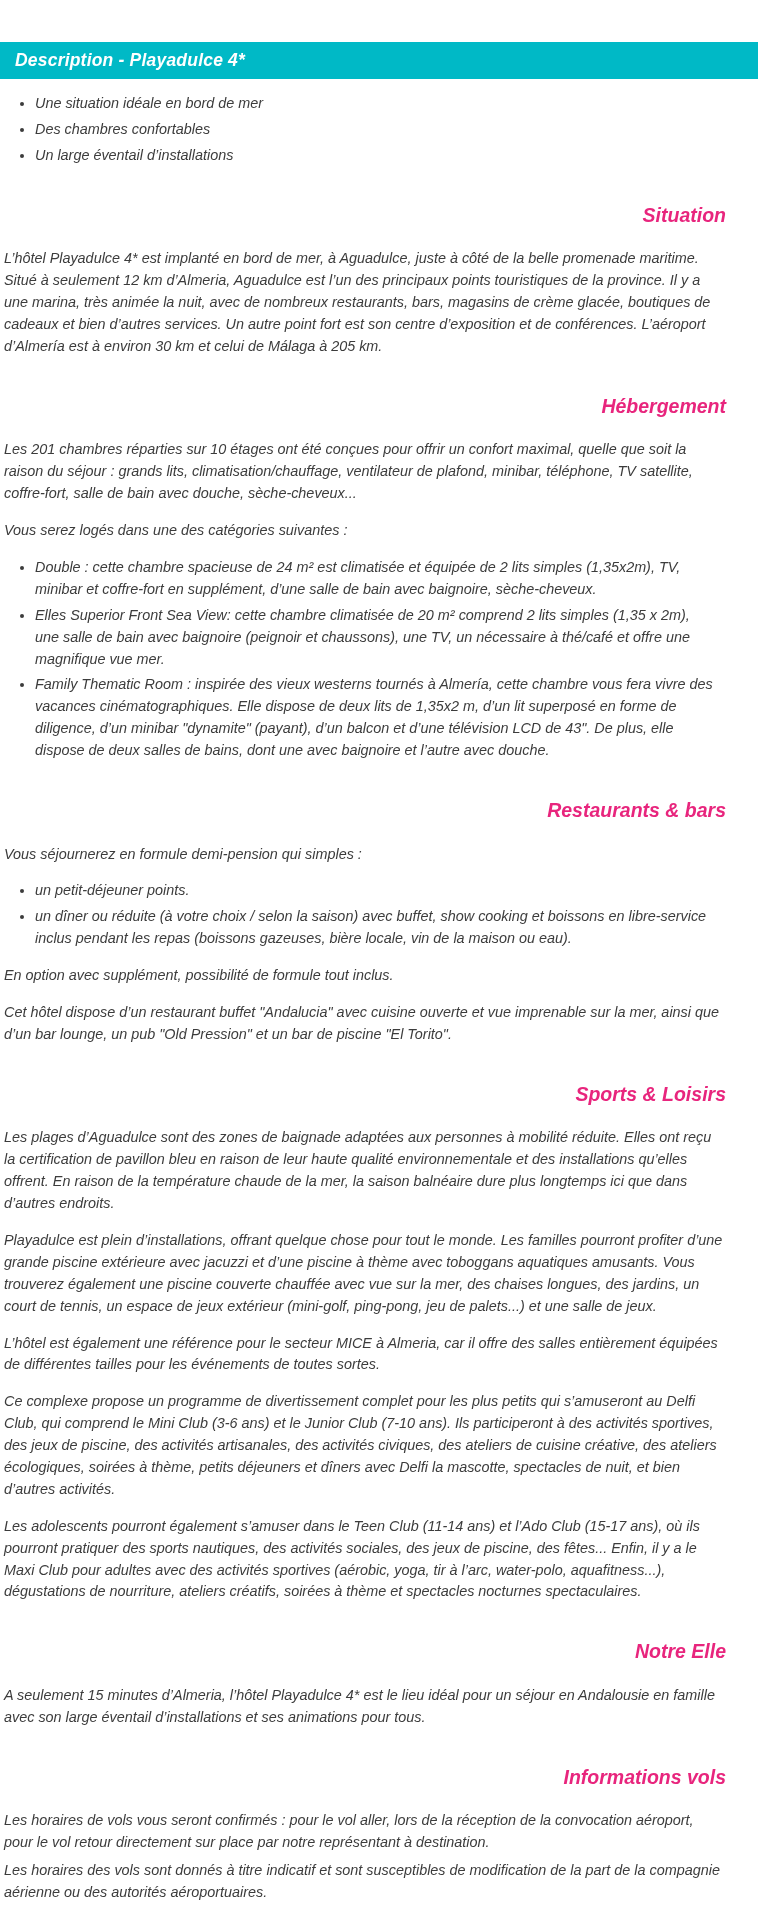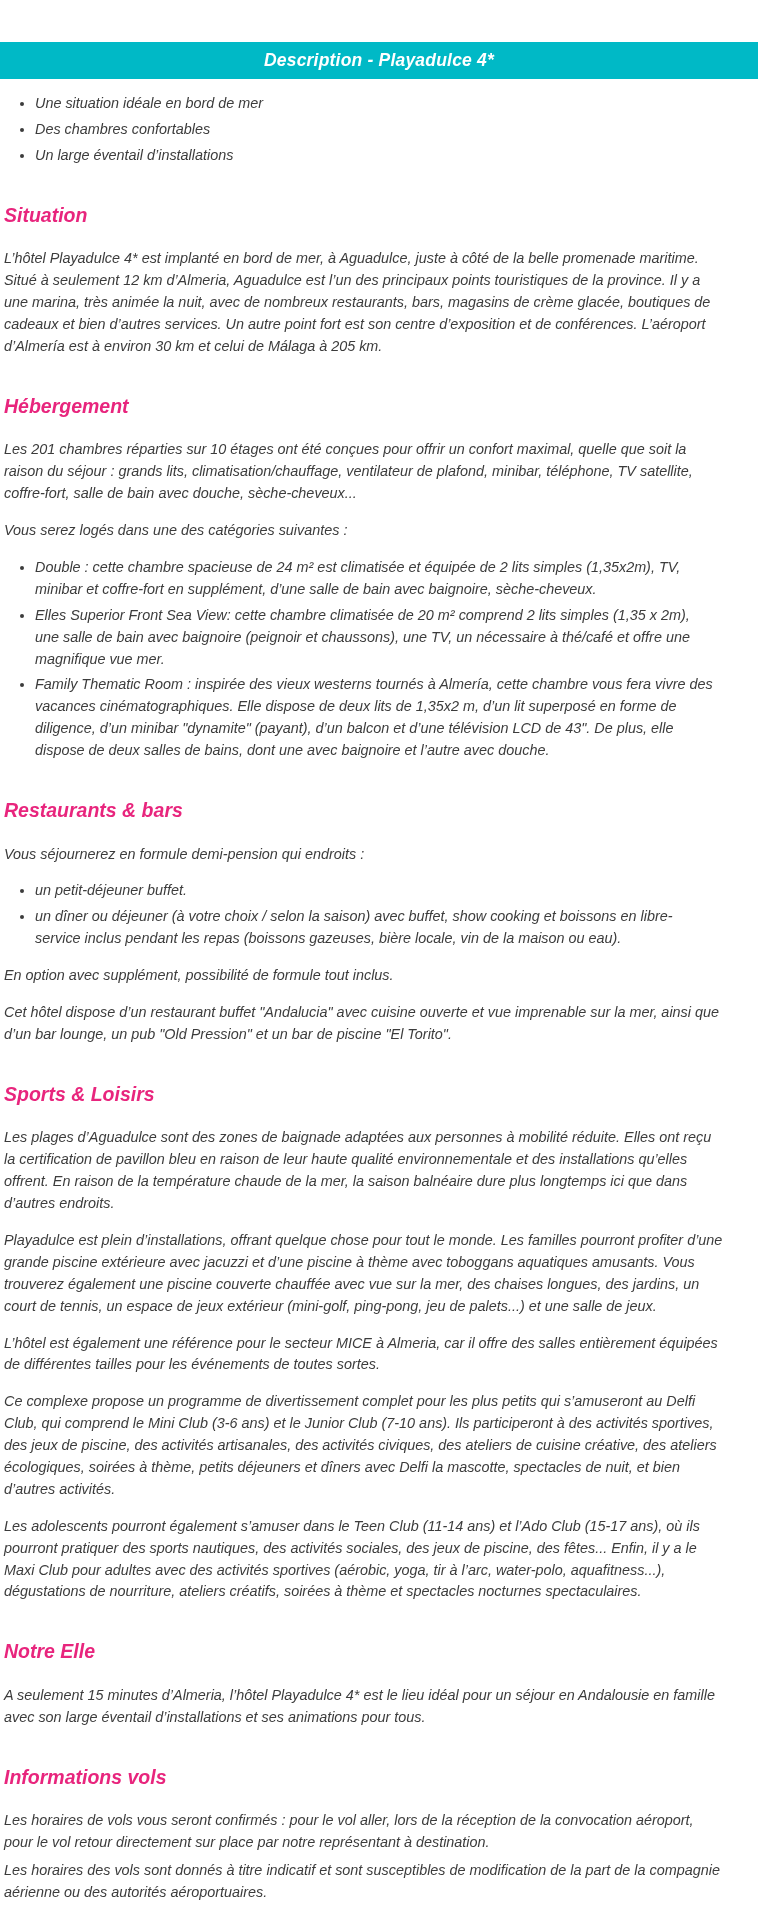--- a/index.html
+++ b/index.html
@@ -16,38 +16,38 @@
     font-style:italic;
     color:var(--body-text);
   }
   .page{padding-top:42px;}
   .header-bar{
     background:var(--header-bg);
     height:37px;
     display:flex;
     align-items:center;
     padding:8px 15px;
-    justify-content:center;
   }
   .header-title{
     color:#ffffff;
     font-weight:700;
     font-size:17.5px;
     letter-spacing:.2px;
   }
   .content{
     padding:14px 32px 44px 4px;
     font-size:14.4px;
     line-height:1.52;
   }
   .sec-title{
     color:var(--heading);
     font-size:19.5px;
     font-weight:700;
     margin:34px 0 18px 0;
+    text-align:right;
   }
   .para{margin:0 0 15px 0;}
   .para.tight{margin:0 0 6px 0;}
   ul{margin:0 11px 15px 0;padding-left:31px;}
   li{margin:0 0 4px 0;}
   .b{font-weight:400;}
 </style>
 </head>
 <body>
 
@@ -71,24 +71,24 @@
     <h2 class="sec-title">Hébergement</h2>
     <p class="para">Les 201 chambres réparties sur 10 étages ont été conçues pour offrir un confort maximal, quelle que soit la raison du séjour : grands lits, climatisation/chauffage, ventilateur de plafond, minibar, téléphone, TV satellite, coffre-fort, salle de bain avec douche, sèche-cheveux...</p>
     <p class="para">Vous serez logés dans une des catégories suivantes :</p>
     <ul class="room-bullets">
       <li><span class="b">Double</span><span> : cette chambre spacieuse de 24 m² est climatisée et équipée de 2 lits simples (1,35x2m), TV, minibar et coffre-fort en supplément, d’une salle de bain avec baignoire, sèche-cheveux.</span></li>
       <li><span class="b">Elles Superior Front Sea View</span><span>: cette chambre climatisée de 20 m² comprend 2 lits simples (1,35 x 2m), une salle de bain avec baignoire (peignoir et chaussons), une TV, un nécessaire à thé/café et offre une magnifique vue mer.</span></li>
       <li><span class="b">Family Thematic Room</span><span> : inspirée des vieux westerns tournés à Almería, cette chambre vous fera vivre des vacances cinématographiques. Elle dispose de deux lits de 1,35x2 m, d’un lit superposé en forme de diligence, d’un minibar "dynamite" (payant), d’un balcon et d’une télévision LCD de 43". De plus, elle dispose de deux salles de bains, dont une avec baignoire et l’autre avec douche.</span></li>
     </ul>
 
     <h2 class="sec-title">Restaurants &amp; bars</h2>
-    <p class="para"><span>Vous séjournerez en </span><span class="b">formule demi-pension</span><span> qui endroits :</span></p>
+    <p class="para"><span>Vous séjournerez en </span><span class="b">formule demi-pension</span><span> qui simples :</span></p>
     <ul class="meal-bullets">
-      <li>un petit-déjeuner buffet.</li>
-      <li>un dîner ou déjeuner (à votre choix / selon la saison) avec buffet, show cooking et boissons en libre-service inclus pendant les repas (boissons gazeuses, bière locale, vin de la maison ou eau).</li>
+      <li>un petit-déjeuner points.</li>
+      <li>un dîner ou réduite (à votre choix / selon la saison) avec buffet, show cooking et boissons en libre-service inclus pendant les repas (boissons gazeuses, bière locale, vin de la maison ou eau).</li>
     </ul>
     <p class="para">En option avec supplément, possibilité de formule tout inclus.</p>
     <p class="para"><span>Cet hôtel dispose d’un </span><span class="b">restaurant buffet "Andalucia"</span><span> avec cuisine ouverte et vue imprenable sur la mer, ainsi que d’un </span><span class="b">bar lounge</span><span>, un </span><span class="b">pub "Old Pression"</span><span> et </span><span class="b">un bar de piscine "El Torito"</span><span>.</span></p>
 
     <h2 class="sec-title">Sports &amp; Loisirs</h2>
     <p class="para">Les plages d’Aguadulce sont des zones de baignade adaptées aux personnes à mobilité réduite. Elles ont reçu la certification de pavillon bleu en raison de leur haute qualité environnementale et des installations qu’elles offrent. En raison de la température chaude de la mer, la saison balnéaire dure plus longtemps ici que dans d’autres endroits.</p>
     <p class="para">Playadulce est plein d’installations, offrant quelque chose pour tout le monde. Les familles pourront profiter d’une grande piscine extérieure avec jacuzzi et d’une piscine à thème avec toboggans aquatiques amusants. Vous trouverez également une piscine couverte chauffée avec vue sur la mer, des chaises longues, des jardins, un court de tennis, un espace de jeux extérieur (mini-golf, ping-pong, jeu de palets...) et une salle de jeux.</p>
     <p class="para">L’hôtel est également une référence pour le secteur MICE à Almeria, car il offre des salles entièrement équipées de différentes tailles pour les événements de toutes sortes.</p>
     <p class="para">Ce complexe propose un programme de divertissement complet pour les plus petits qui s’amuseront au Delfi Club, qui comprend le Mini Club (3-6 ans) et le Junior Club (7-10 ans). Ils participeront à des activités sportives, des jeux de piscine, des activités artisanales, des activités civiques, des ateliers de cuisine créative, des ateliers écologiques, soirées à thème, petits déjeuners et dîners avec Delfi la mascotte, spectacles de nuit, et bien d’autres activités.</p>
     <p class="para">Les adolescents pourront également s’amuser dans le Teen Club (11-14 ans) et l’Ado Club (15-17 ans), où ils pourront pratiquer des sports nautiques, des activités sociales, des jeux de piscine, des fêtes... Enfin, il y a le Maxi Club pour adultes avec des activités sportives (aérobic, yoga, tir à l’arc, water-polo, aquafitness...), dégustations de nourriture, ateliers créatifs, soirées à thème et spectacles nocturnes spectaculaires.</p>

